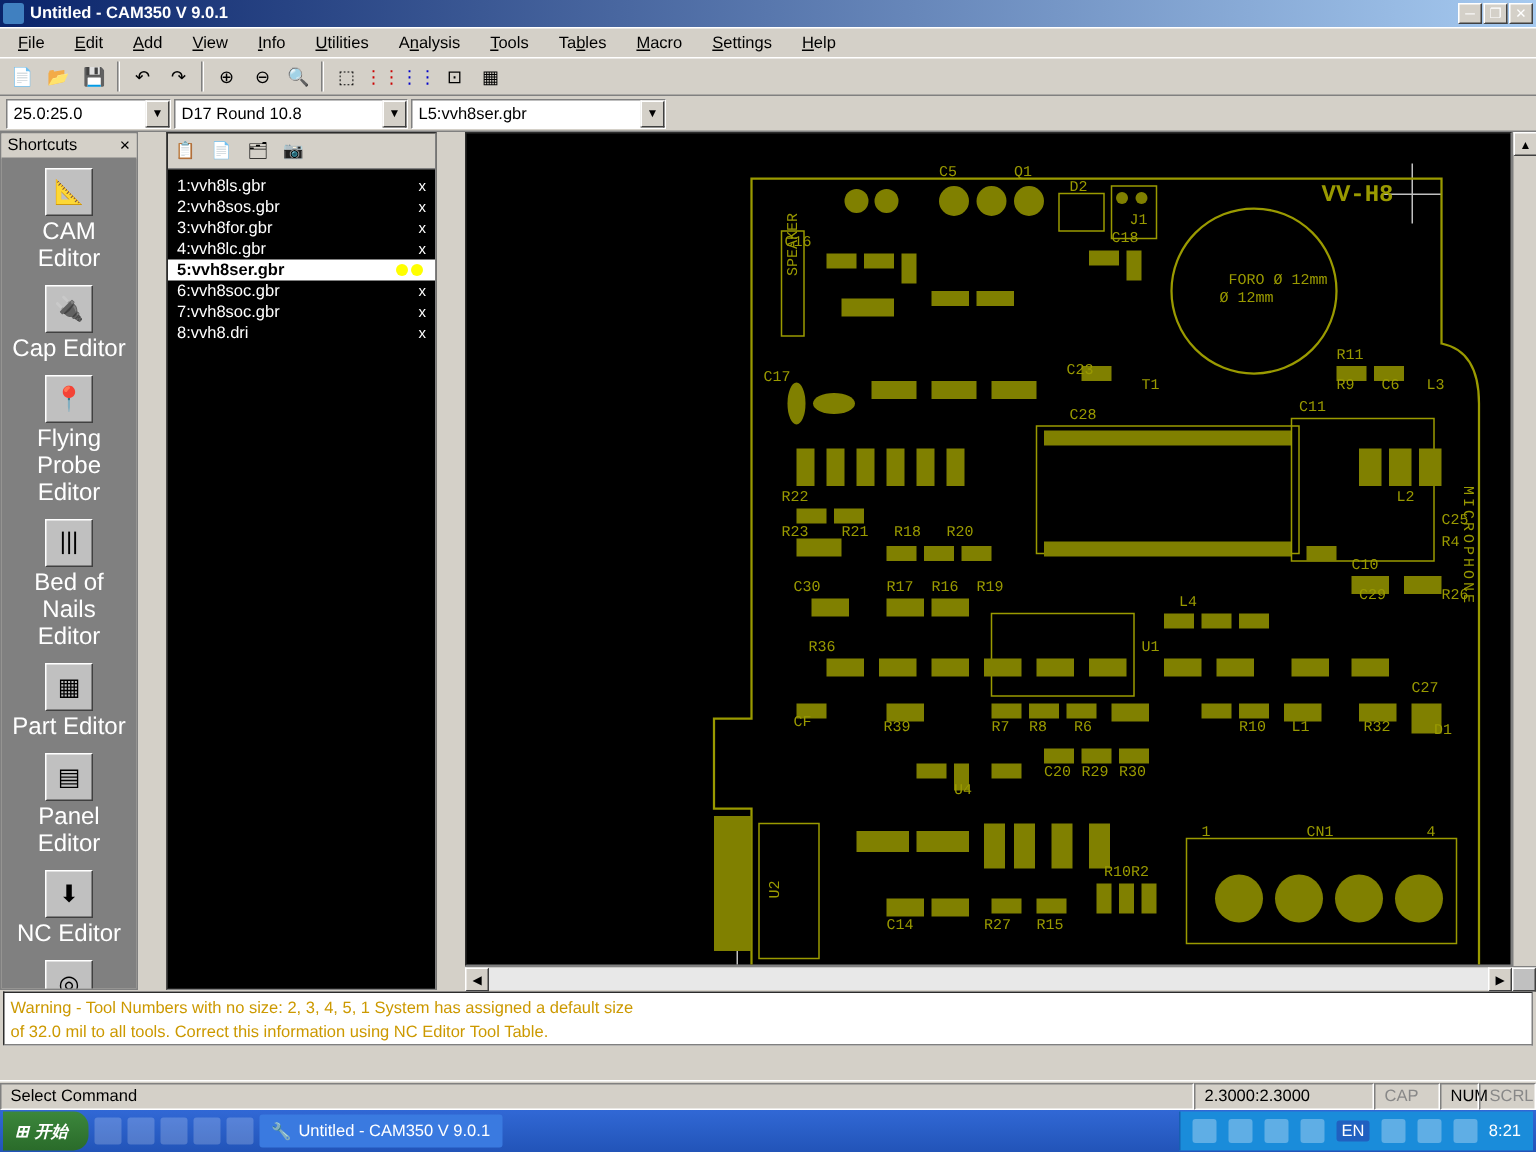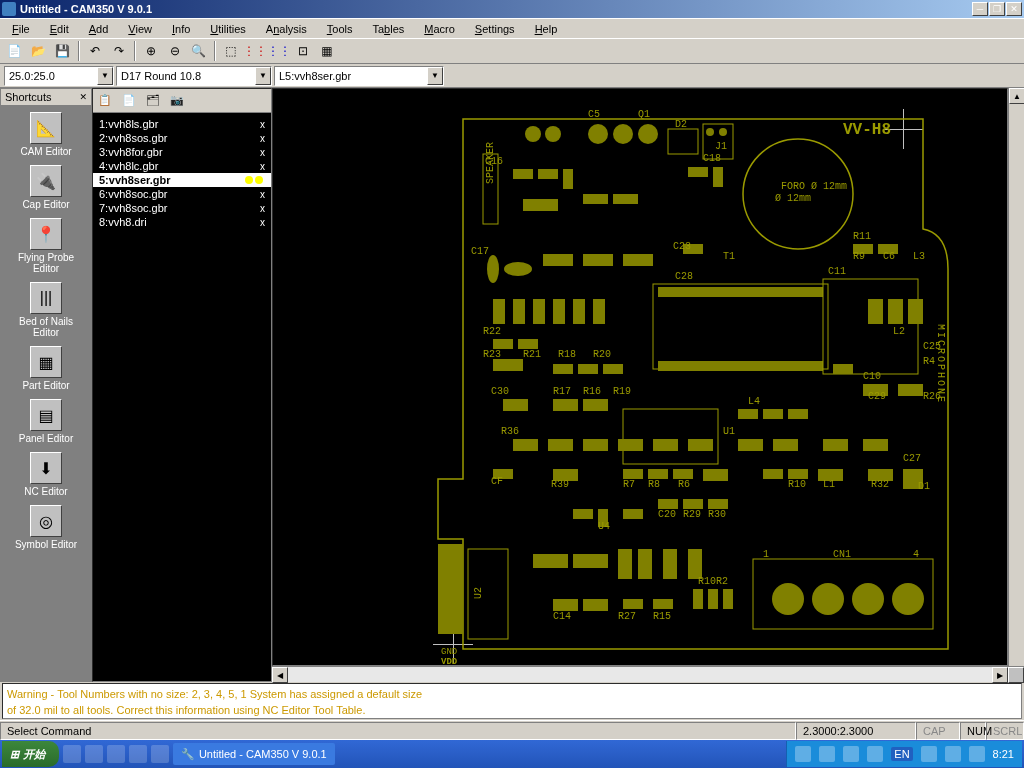--- a/index.html
+++ b/index.html
@@ -11,27 +11,27 @@
 .win-btn { width: 16px; height: 14px; background: #d4d0c8; border: 1px solid #fff; border-right-color: #404040; border-bottom-color: #404040; display: flex; align-items: center; justify-content: center; font-size: 9px; font-family: "Marlett", sans-serif; }
 .menubar { background: #d4d0c8; height: 20px; display: flex; align-items: center; padding: 0 4px; gap: 4px; border-top: 1px solid #fff; }
 .menubar span { padding: 2px 8px; cursor: default; }
 .menubar span u { text-decoration: underline; }
 .toolbar { background: #d4d0c8; height: 26px; display: flex; align-items: center; padding: 2px 4px; gap: 2px; border-top: 1px solid #fff; border-bottom: 1px solid #808080; }
 .tb-btn { width: 22px; height: 22px; border: 1px solid #d4d0c8; display: flex; align-items: center; justify-content: center; font-size: 12px; }
 .tb-sep { width: 2px; height: 20px; border-left: 1px solid #808080; border-right: 1px solid #fff; margin: 0 2px; }
 .combobar { background: #d4d0c8; height: 24px; display: flex; align-items: center; padding: 2px 4px; gap: 2px; border-bottom: 1px solid #808080; }
 .combo { background: white; border: 1px solid #808080; border-right-color: #fff; border-bottom-color: #fff; height: 20px; display: flex; align-items: center; padding: 0 4px; font-family: "Courier New", monospace; font-size: 12px; position: relative; }
 .combo-arrow { position: absolute; right: 0; width: 16px; height: 18px; background: #d4d0c8; border: 1px solid #fff; border-right-color: #404040; border-bottom-color: #404040; display: flex; align-items: center; justify-content: center; font-size: 8px; }
-.main { flex: 1; display: flex; min-height: 0; }
+.main { flex: 1; display: flex; min-height: 0; gap: 19px; }
 .shortcuts { width: 92px; background: #d4d0c8; border: 1px solid #808080; display: flex; flex-direction: column; }
 .shortcuts-title { background: #d4d0c8; padding: 2px 4px; border-bottom: 1px solid #808080; display: flex; justify-content: space-between; align-items: center; }
 .shortcuts-body { flex: 1; background: #808080; display: flex; flex-direction: column; align-items: center; padding: 6px 0; gap: 8px; overflow: hidden; }
 .sc-item { display: flex; flex-direction: column; align-items: center; gap: 2px; cursor: pointer; }
 .sc-icon { width: 32px; height: 32px; background: #c0c0c0; border: 1px solid #fff; border-right-color: #404040; border-bottom-color: #404040; display:flex; align-items:center; justify-content:center; font-size:16px; }
-.sc-label { color: white; font-size: 10px; text-align: center; max-width: 80px; }
+.sc-label { color: white; font-size: 16px; text-align: center; max-width: 80px; }
 .layers-panel { width: 180px; background: #000; border: 1px inset #808080; display: flex; flex-direction: column; }
 .layers-toolbar { background: #d4d0c8; height: 24px; display: flex; align-items: center; padding: 2px; gap: 4px; border-bottom: 1px solid #808080; }
 .lt-btn { width: 20px; height: 20px; display: flex; align-items: center; justify-content: center; }
 .layers-list { flex: 1; background: #000; color: #fff; font-family: "Courier New", monospace; font-size: 12px; padding: 4px 0; text-align: right; }
 .layer-row { display: flex; justify-content: space-between; align-items: center; padding: 0 6px; height: 14px; }
 .layer-row.selected { background: #fff; color: #000; font-weight: bold; }
 .layer-dots { display: flex; gap: 2px; }
 .dot { width: 8px; height: 8px; border-radius: 50%; }
 .canvas-area { flex: 1; display: flex; flex-direction: column; background: #d4d0c8; }
 .canvas { flex: 1; background: #000; position: relative; overflow: hidden; border: 1px inset #808080; }
@@ -43,21 +43,21 @@
 .pcb { position: absolute; left: 150px; top: 10px; width: 530px; height: 590px; }
 .pcb-outline { stroke: #9a9a00; stroke-width: 1.5; fill: none; }
 .pcb text { fill: #9a9a00; font-family: "Courier New", monospace; font-size: 10px; }
 .comp { fill: #808000; }
 .comp-o { stroke: #9a9a00; fill:none; stroke-width:1;}
 .crosshair { position: absolute; pointer-events: none; }
 .crosshair::before, .crosshair::after { content: ''; position: absolute; background: #c0c0c0; }
 .crosshair::before { width: 40px; height: 1px; left: -20px; top: 0; }
 .crosshair::after { width: 1px; height: 40px; left: 0; top: -20px; }
 .console { height: 36px; background: #fff; border: 1px inset #808080; font-family: "Courier New", monospace; font-size: 14px; color: #cc9900; padding: 2px 4px; overflow: hidden; line-height: 16px; margin: 1px 2px;}
-.statusbar { height: 20px; background: #d4d0c8; display: flex; align-items: center; border-top: 1px solid #fff; font-size: 11px; }
+.statusbar { height: 20px; background: #d4d0c8; display: flex; align-items: center; border-top: 1px solid #fff; font-size: 11px; margin-top: 22px; }
 .status-cell { border: 1px solid #808080; border-top-color:#808080; border-left-color:#808080; border-right-color:#fff; border-bottom-color:#fff; padding: 1px 6px; height: 18px; display:flex; align-items:center;}
 .taskbar { height: 28px; background: linear-gradient(to bottom, #3168d5, #2254b8); display: flex; align-items: center; padding: 0 2px; }
 .start-btn { background: linear-gradient(to bottom, #3c873c, #2a6b2a); color: white; font-weight: bold; padding: 3px 14px 3px 8px; border-radius: 0 10px 10px 0; height: 26px; display: flex; align-items: center; font-style: italic; font-size:13px;}
 .task-item { background: #3a7ae0; color: white; padding: 2px 8px; margin-left: 4px; border-radius: 2px; height: 22px; display: flex; align-items: center; gap: 4px; font-size:11px;}
 .tray { margin-left: auto; background: #1a8cda; height: 26px; display: flex; align-items: center; padding: 0 8px; gap: 8px; color: white; font-size: 11px; border-left: 1px solid #1560b0;}
 .tray-icon { width: 16px; height: 16px; background: rgba(255,255,255,0.3); border-radius: 2px; }
 .ql-icon{width:18px;height:18px;margin-left:4px;background:rgba(255,255,255,0.2);border-radius:2px;}
 </style>
 </head>
 <body>

